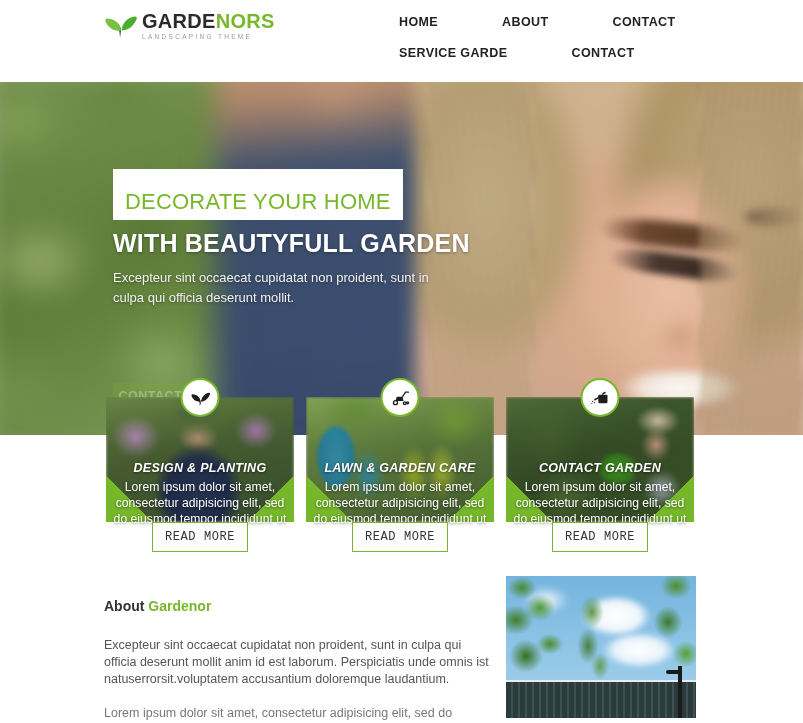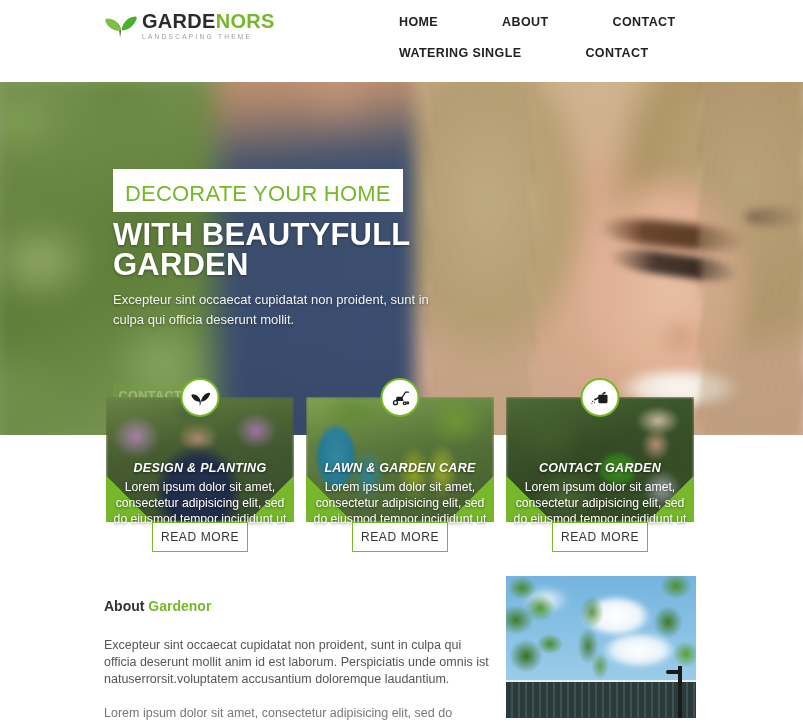--- a/index.html
+++ b/index.html
@@ -148,24 +148,24 @@
   }
   .hero-tint {
     position: absolute; inset: 0;
     background: linear-gradient(90deg, rgba(0,0,0,0.08) 0%, rgba(0,0,0,0.02) 45%, rgba(0,0,0,0) 100%);
   }
 
   .hero-content { position: absolute; left: 113px; top: 87px; width: 420px; z-index: 5; }
   .hero-tag {
     display: inline-block; background: #ffffff;
     color: #76b82a; font-size: 22px; font-weight: normal;
-    letter-spacing: 0.2px; padding: 12px 12px 5px 12px; line-height: 26px;
+    letter-spacing: 0.2px; padding: 20px 12px 5px 12px; line-height: 26px;
   }
   .hero-title {
-    color: #ffffff; font-size: 31px; font-weight: bold;
+    color: #ffffff; font-size: 25px; font-weight: bold;
     letter-spacing: 0.2px; margin-top: 8px; line-height: 30px;
     text-shadow: 0 1px 3px rgba(0,0,0,0.35);
   }
   .hero-desc {
     color: #f2f2f2; font-size: 13px; line-height: 20px;
     margin-top: 10px; width: 320px;
     text-shadow: 0 1px 3px rgba(0,0,0,0.4);
   }
   .hero-cta {
     position: absolute; left: 113px; top: 301px; z-index: 5;
@@ -261,21 +261,21 @@
     font-size: 12.2px; line-height: 16px;
     text-shadow: 0 1px 3px rgba(0,0,0,0.5);
     z-index: 4;
   }
   .card-btn {
     position: absolute; left: 50%; transform: translateX(-50%);
     bottom: -30px; width: 96px; height: 30px;
     background: #ffffff; border: 1px solid #76b82a;
     color: #333333; font-size: 12px; font-weight: normal;
     letter-spacing: 0.6px; cursor: pointer; z-index: 7;
-    font-family: Liberation Sans, sans-serif;
+    font-family: Liberation Mono, monospace;
   }
 
   
   .about { position: absolute; top: 595px; left: 0; width: 803px; }
   .about-left { position: absolute; left: 104px; top: 0; width: 390px; }
   .about-head {
     font-size: 14px; font-weight: bold; color: #333333; line-height: 22px;
   }
   .about-head .accent { color: #76b82a; }
   .about-p1 {
@@ -366,21 +366,21 @@
       </div>
     </div>
 
     <nav class="nav">
       <div class="nav-row">
         <a class="nav-link">HOME</a>
         <a class="nav-link">ABOUT</a>
         <a class="nav-link">CONTACT</a>
       </div>
       <div class="nav-row">
-        <a class="nav-link">WATERING SINGLE</a>
+        <a class="nav-link">SERVICE GARDE</a>
         <a class="nav-link">CONTACT</a>
       </div>
     </nav>
 
   </div>
 
   <section class="hero">
     <div class="hero-photo">
       <div class="hp-foliage"></div>
       <div class="hp-man"></div>

